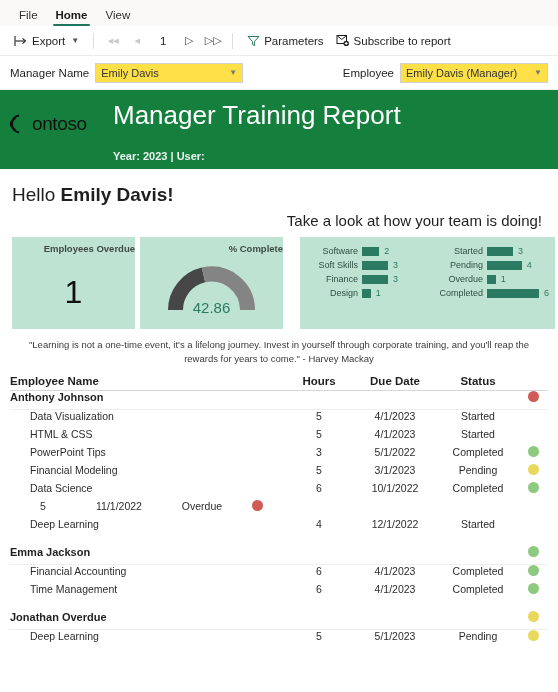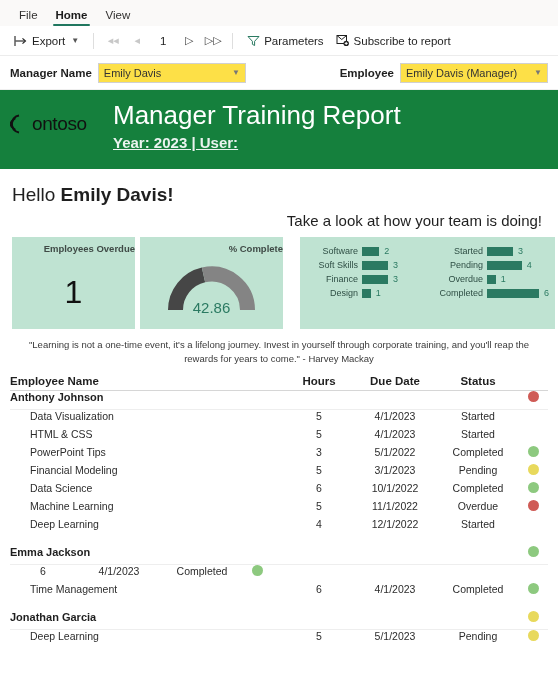--- a/index.html
+++ b/index.html
@@ -20,32 +20,32 @@
   .sep{width:1px;height:16px;background:#dedede;margin:0 8px;}
   .nav{display:flex;align-items:center;gap:2px;}
   .navbtn{width:22px;text-align:center;font-size:11px;color:#3a3a3a;}
   .navbtn.disabled{color:#c8c8c8;}
   .pagenum{min-width:26px;text-align:center;font-size:11.5px;}
   .caret{font-size:8px;color:#555;margin-left:2px;}
   svg{display:block;}
   
   .parambar{height:34px;display:flex;align-items:center;padding:0 10px;box-sizing:border-box;
             font-size:11.5px;background:#fff;border-bottom:1px solid #efefef;}
-  .plabel{font-weight:bold;color:#1f1f1f;margin-right:6px;white-space:nowrap;}
+  .plabel{font-weight:normal;color:#1f1f1f;margin-right:6px;white-space:nowrap;}
   .pselect{border:1px solid #d0d0d0;background:#fde047;height:20px;display:flex;align-items:center;
            justify-content:space-between;padding:0 5px;font-size:11px;color:#333;box-sizing:border-box;}
   .pselect .v{overflow:hidden;white-space:nowrap;}
   .pselect .c{color:#777;font-size:8px;margin-left:6px;}
   .spacer{flex:1;}
   
   .banner{height:79px;background:#15803d;position:relative;box-sizing:border-box;}
   .logo{position:absolute;left:10px;top:22px;display:flex;align-items:center;}
   .logotext{font-size:19px;color:#111;letter-spacing:-0.4px;font-family:"Liberation Sans",sans-serif;}
   .btitle{position:absolute;left:113px;top:10px;font-size:26px;color:#fff;font-weight:normal;letter-spacing:0px;}
-  .bsub{position:absolute;left:113px;top:44px;font-size:15px;color:#eaf3ef;font-weight:bold;text-decoration:underline;}
+  .bsub{position:absolute;left:113px;top:60px;font-size:11px;color:#eaf3ef;font-weight:bold;}
   
   .greet{font-size:19px;margin:15px 0 0 12px;color:#1f1f1f;font-weight:normal;}
   .greet b{font-weight:bold;}
   .subgreet{text-align:right;font-size:15px;color:#1f1f1f;margin:6px 16px 0 0;}
   
   .cards{position:relative;height:92px;margin-top:8px;}
   .card{position:absolute;top:0;background:#bfe3d2;box-sizing:border-box;height:92px;}
   .card-title{text-align:right;font-size:9.5px;font-weight:bold;color:#3f4a46;padding-top:6px;}
   .bignum{text-align:center;font-size:32px;color:#111;line-height:1;margin-top:22px;font-weight:normal;}
   .gauge{position:relative;width:100%;height:66px;}
@@ -274,21 +274,20 @@
         <div class="c-dot"><span class="dot" style="background: rgb(232, 217, 92);"></span></div>
       </div>
       <div class="grow course">
         <div class="c-name">Data Science</div>
         <div class="c-hours">6</div>
         <div class="c-due">10/1/2022</div>
         <div class="c-status">Completed</div>
         <div class="c-dot"><span class="dot" style="background: rgb(141, 201, 127);"></span></div>
       </div>
       <div class="grow course">
-        <div class="c-name">Machine Learning</div>
         <div class="c-hours">5</div>
         <div class="c-due">11/1/2022</div>
         <div class="c-status">Overdue</div>
         <div class="c-dot"><span class="dot" style="background: rgb(207, 91, 86);"></span></div>
       </div>
       <div class="grow course">
         <div class="c-name">Deep Learning</div>
         <div class="c-hours">4</div>
         <div class="c-due">12/1/2022</div>
         <div class="c-status">Started</div>
@@ -296,35 +295,36 @@
       </div>
       <div class="sp"></div>
       <div class="grow emp">
         <div class="c-name">Emma Jackson</div>
         <div class="c-hours"></div>
         <div class="c-due"></div>
         <div class="c-status"></div>
         <div class="c-dot"><span class="dot" style="background: rgb(141, 201, 127);"></span></div>
       </div>
       <div class="grow course">
+        <div class="c-name">Financial Accounting</div>
         <div class="c-hours">6</div>
         <div class="c-due">4/1/2023</div>
         <div class="c-status">Completed</div>
         <div class="c-dot"><span class="dot" style="background: rgb(141, 201, 127);"></span></div>
       </div>
       <div class="grow course">
         <div class="c-name">Time Management</div>
         <div class="c-hours">6</div>
         <div class="c-due">4/1/2023</div>
         <div class="c-status">Completed</div>
         <div class="c-dot"><span class="dot" style="background: rgb(141, 201, 127);"></span></div>
       </div>
       <div class="sp"></div>
       <div class="grow emp">
-        <div class="c-name">Jonathan Garcia</div>
+        <div class="c-name">Jonathan Overdue</div>
         <div class="c-hours"></div>
         <div class="c-due"></div>
         <div class="c-status"></div>
         <div class="c-dot"><span class="dot" style="background: rgb(232, 217, 92);"></span></div>
       </div>
       <div class="grow course">
         <div class="c-name">Deep Learning</div>
         <div class="c-hours">5</div>
         <div class="c-due">5/1/2023</div>
         <div class="c-status">Pending</div>

